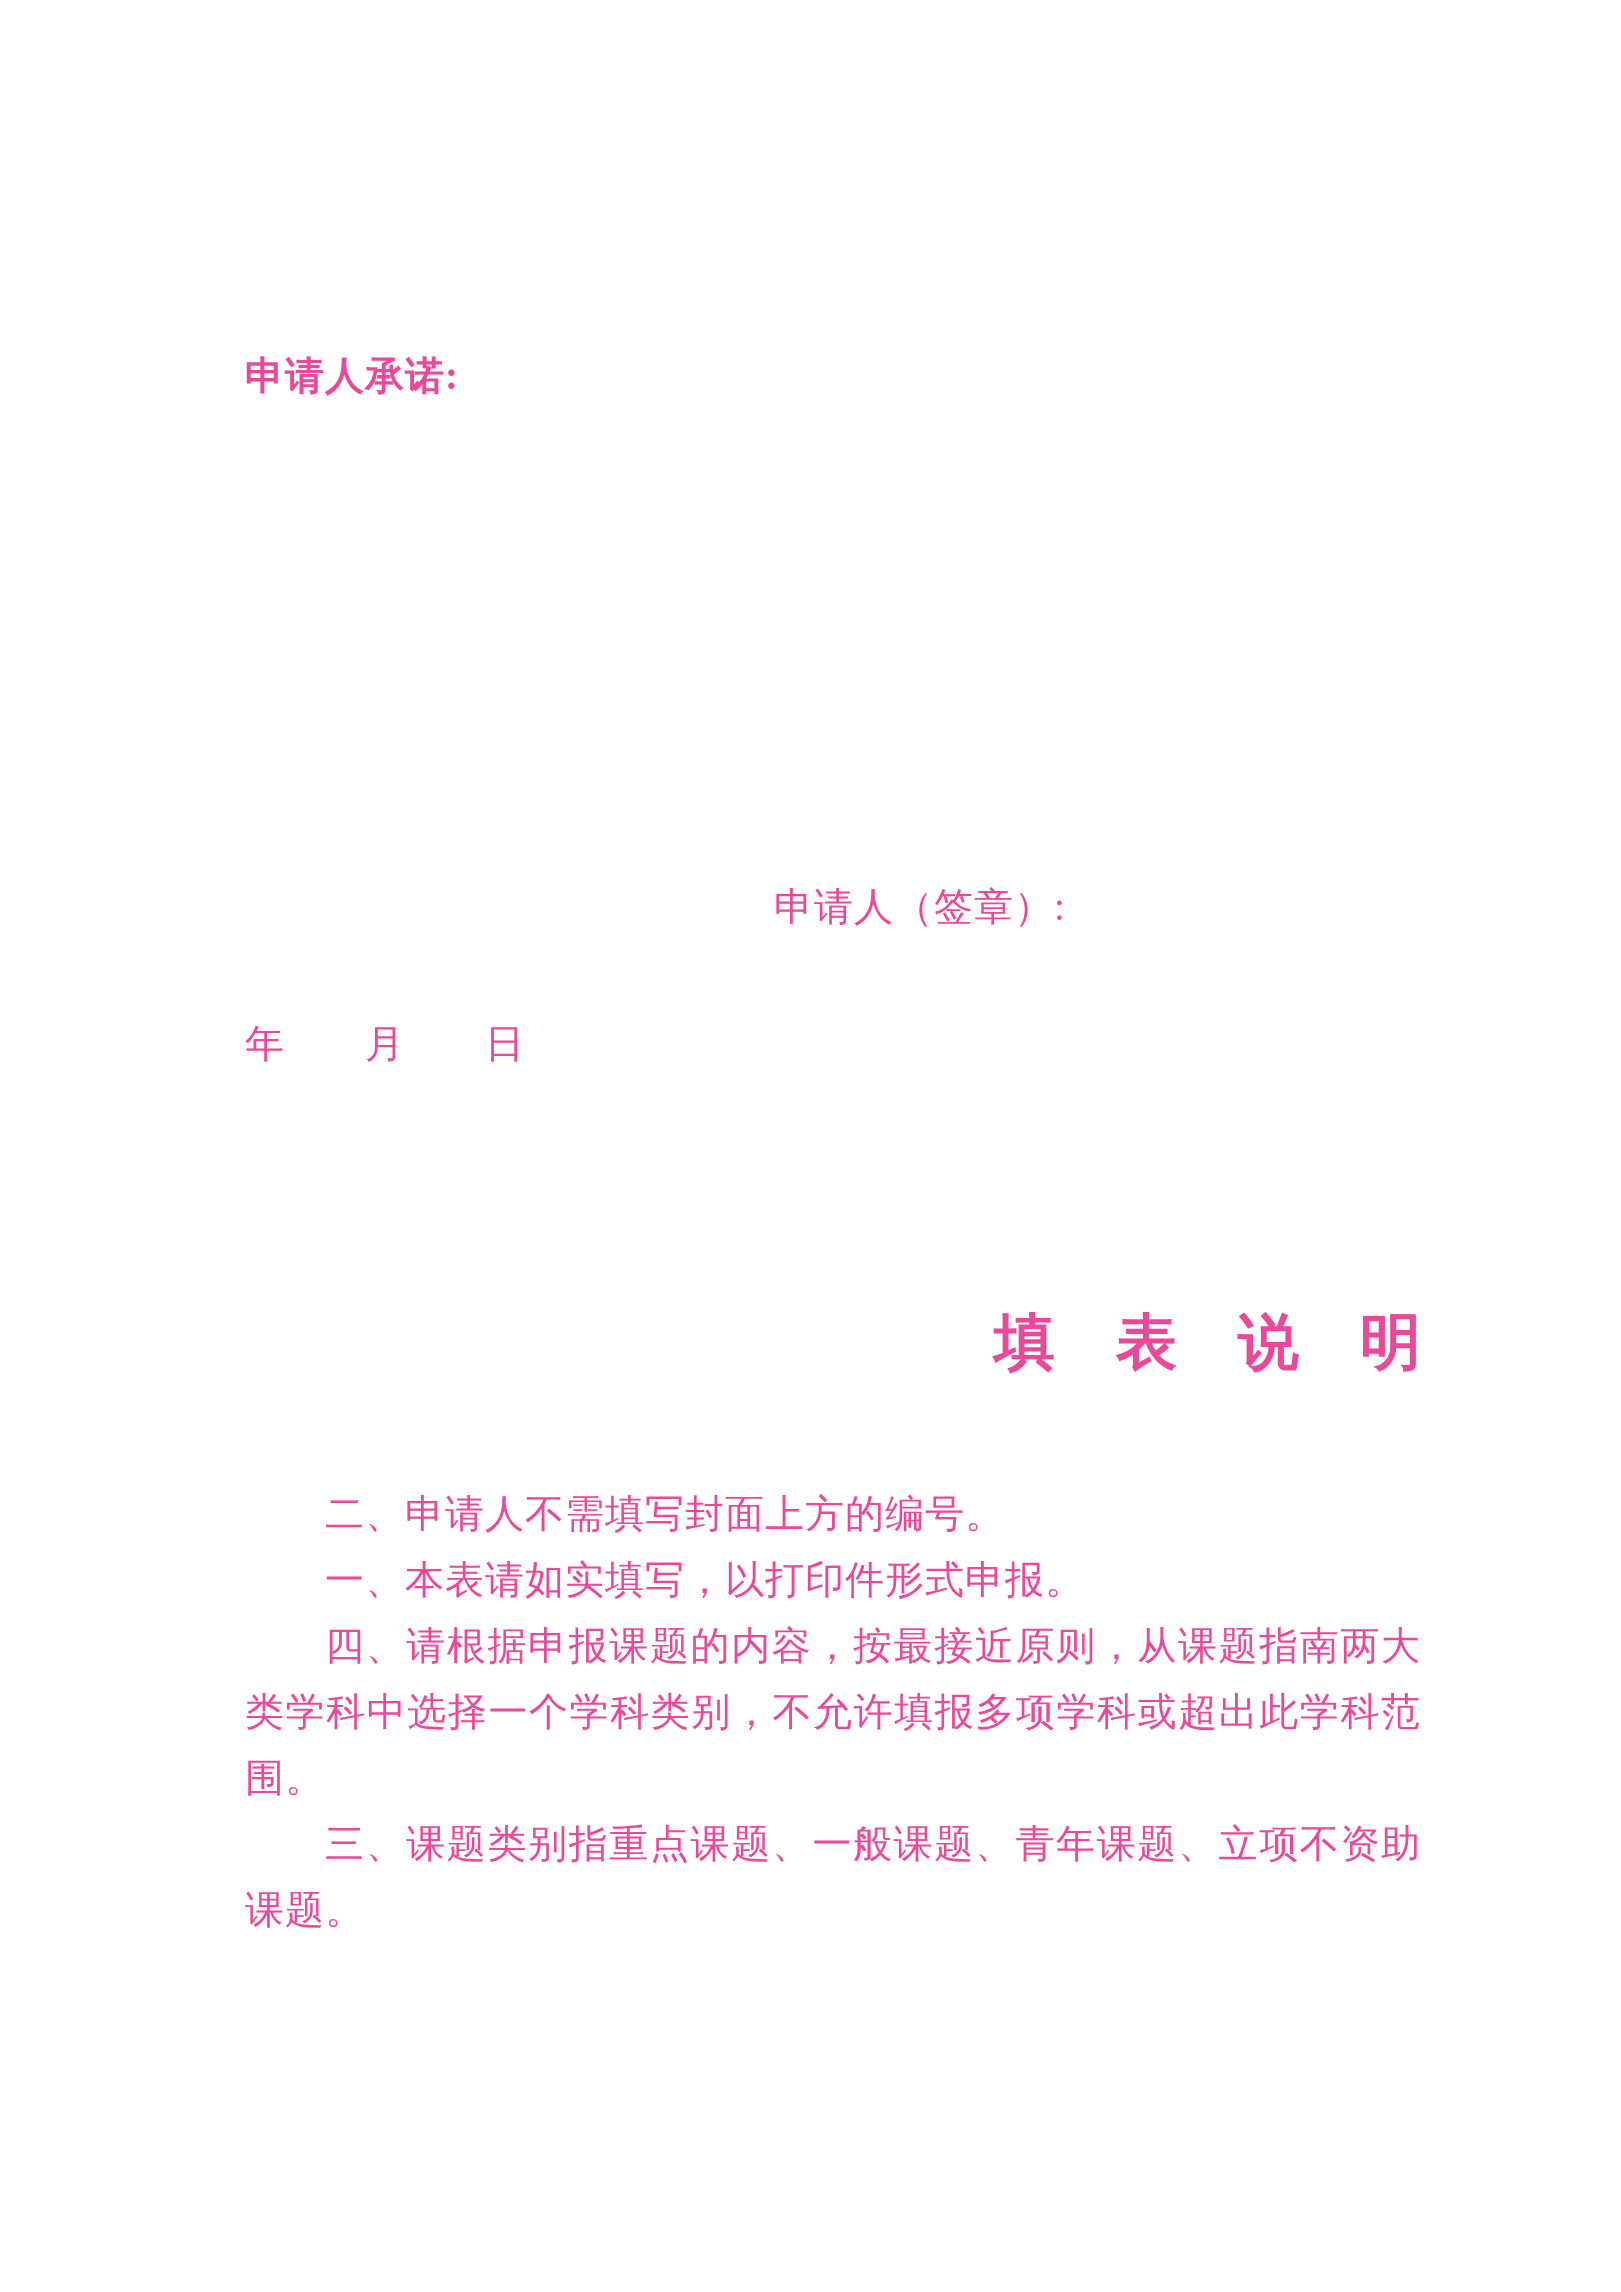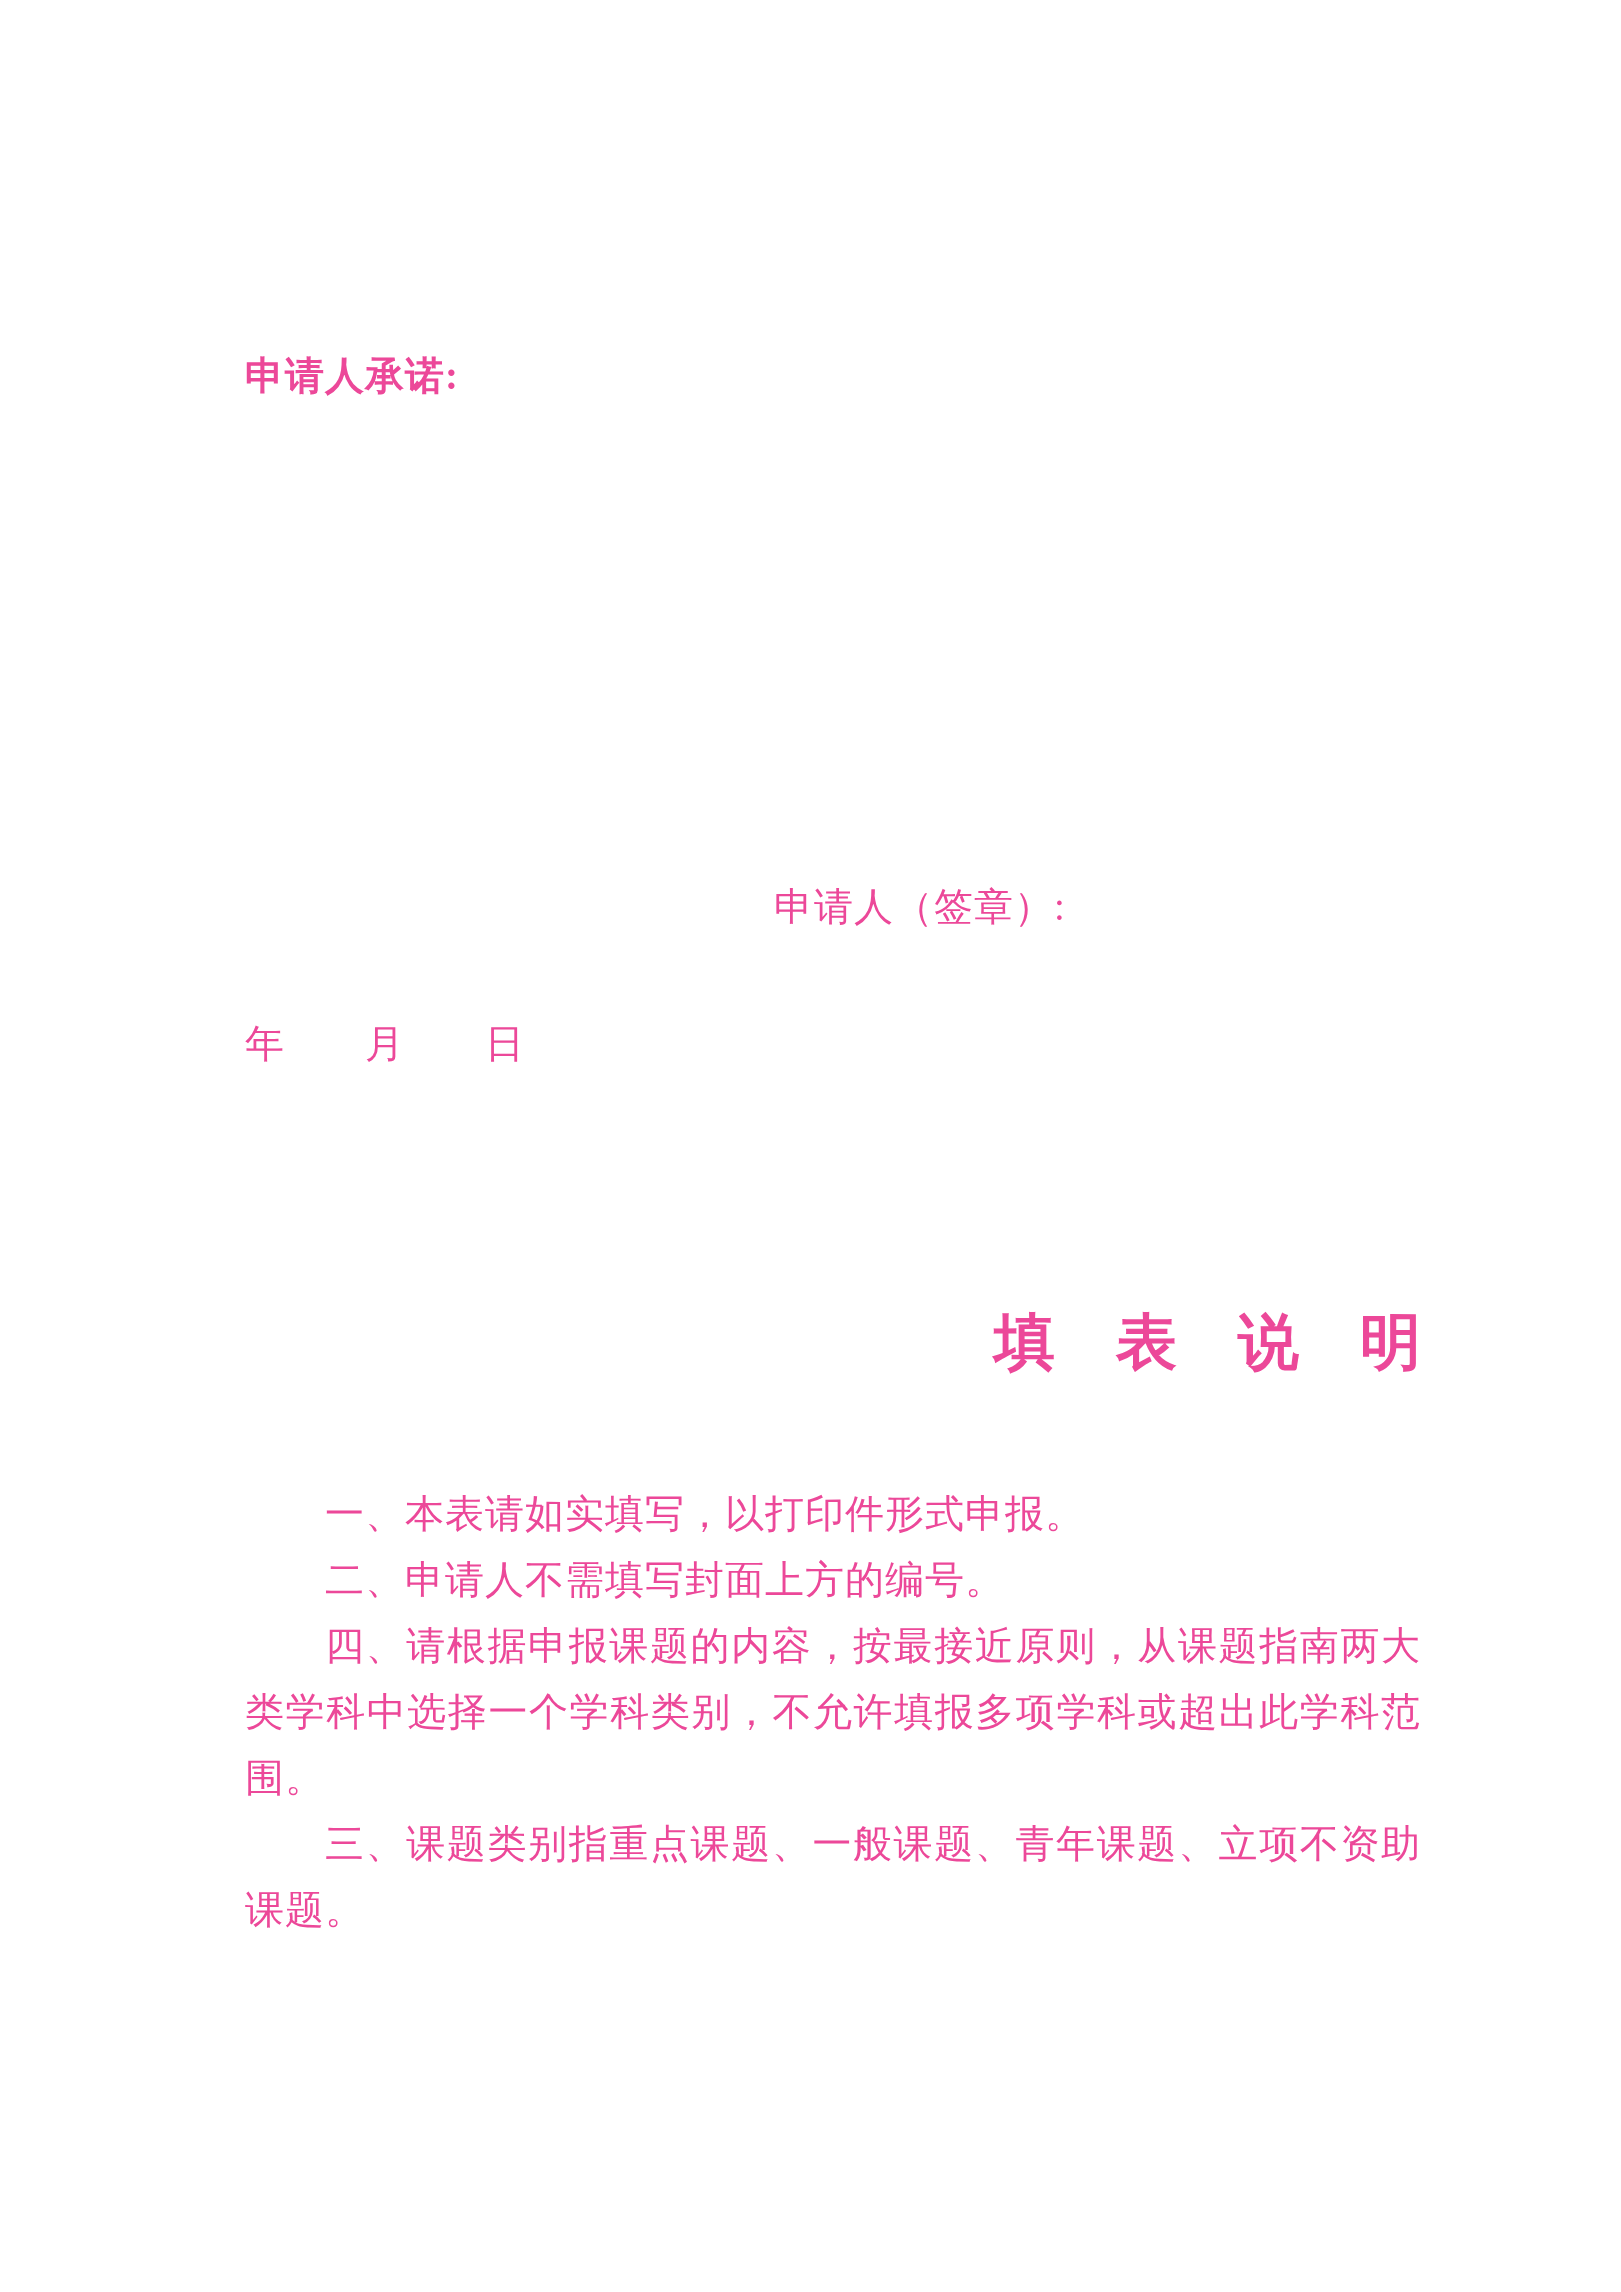--- a/index.html
+++ b/index.html
@@ -97,20 +97,20 @@
   <div class="commitment-heading">申请人承诺:</div>
 
 
   <div class="signature-line">申请人（签章）:</div>
 
   <div class="date-line">年　　月　　日</div>
 
   <div class="instructions-title">填　表　说　明</div>
 
   <div class="instructions-list">
+    <p>二、申请人不需填写封面上方的编号。</p>
     <p>一、本表请如实填写，以打印件形式申报。</p>
-    <p>二、申请人不需填写封面上方的编号。</p>
     <p>四、请根据申报课题的内容，按最接近原则，从课题指南两大类学科中选择一个学科类别，不允许填报多项学科或超出此学科范围。</p>
     <p>三、课题类别指重点课题、一般课题、青年课题、立项不资助课题。</p>
   </div>
 
 </div>
 
 
 </body></html>

